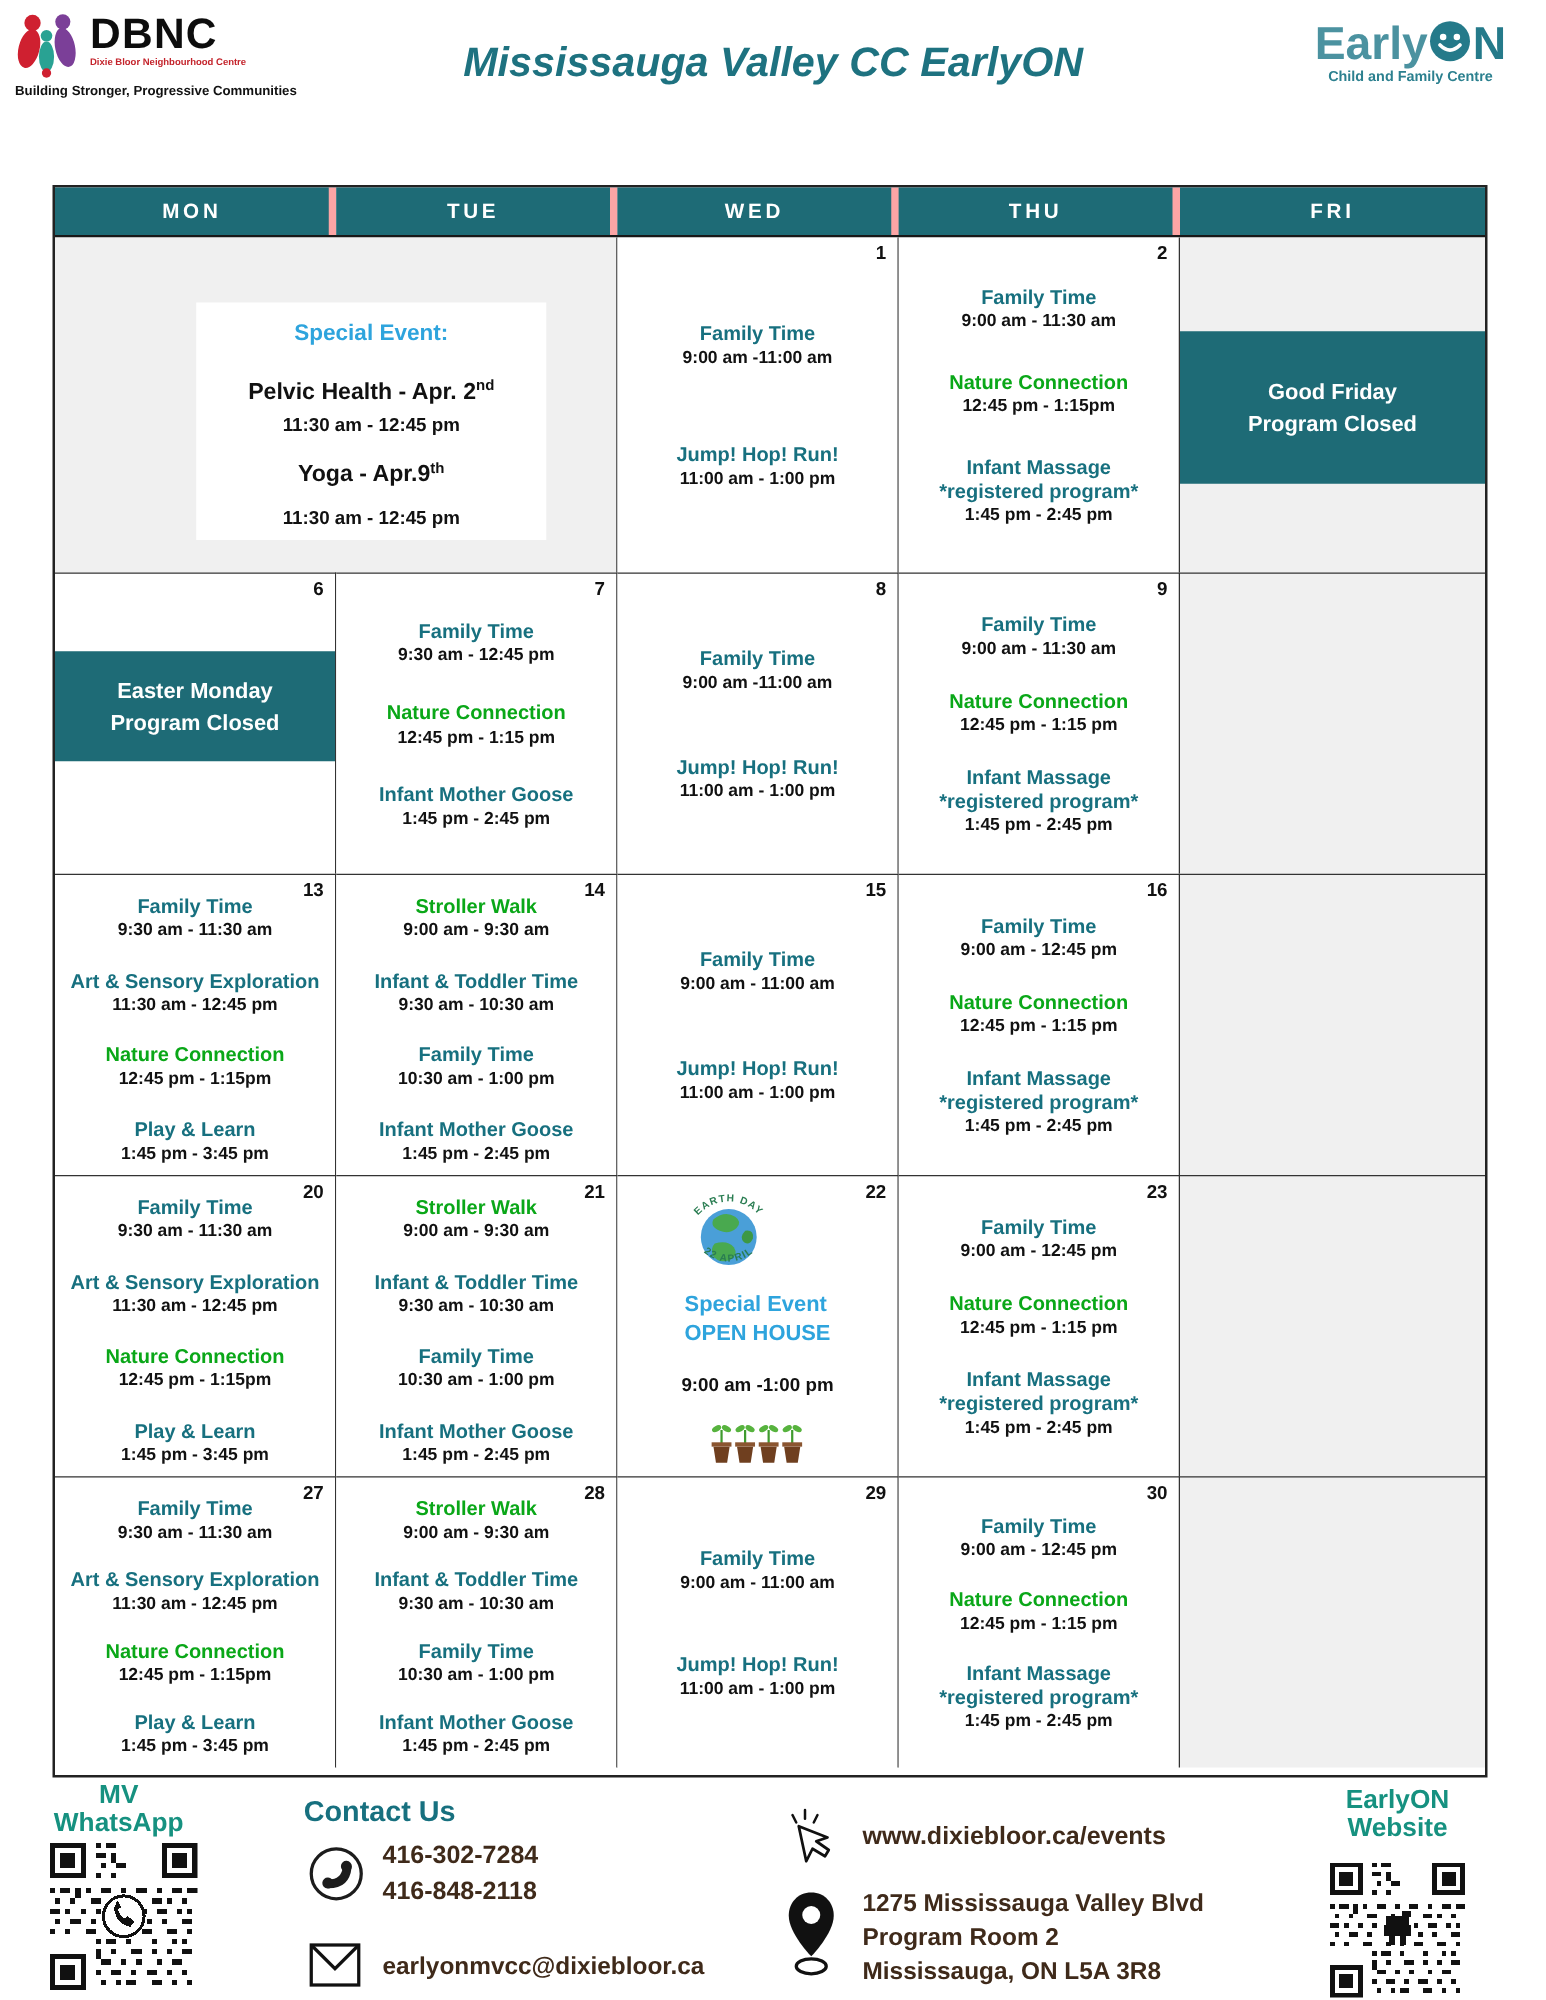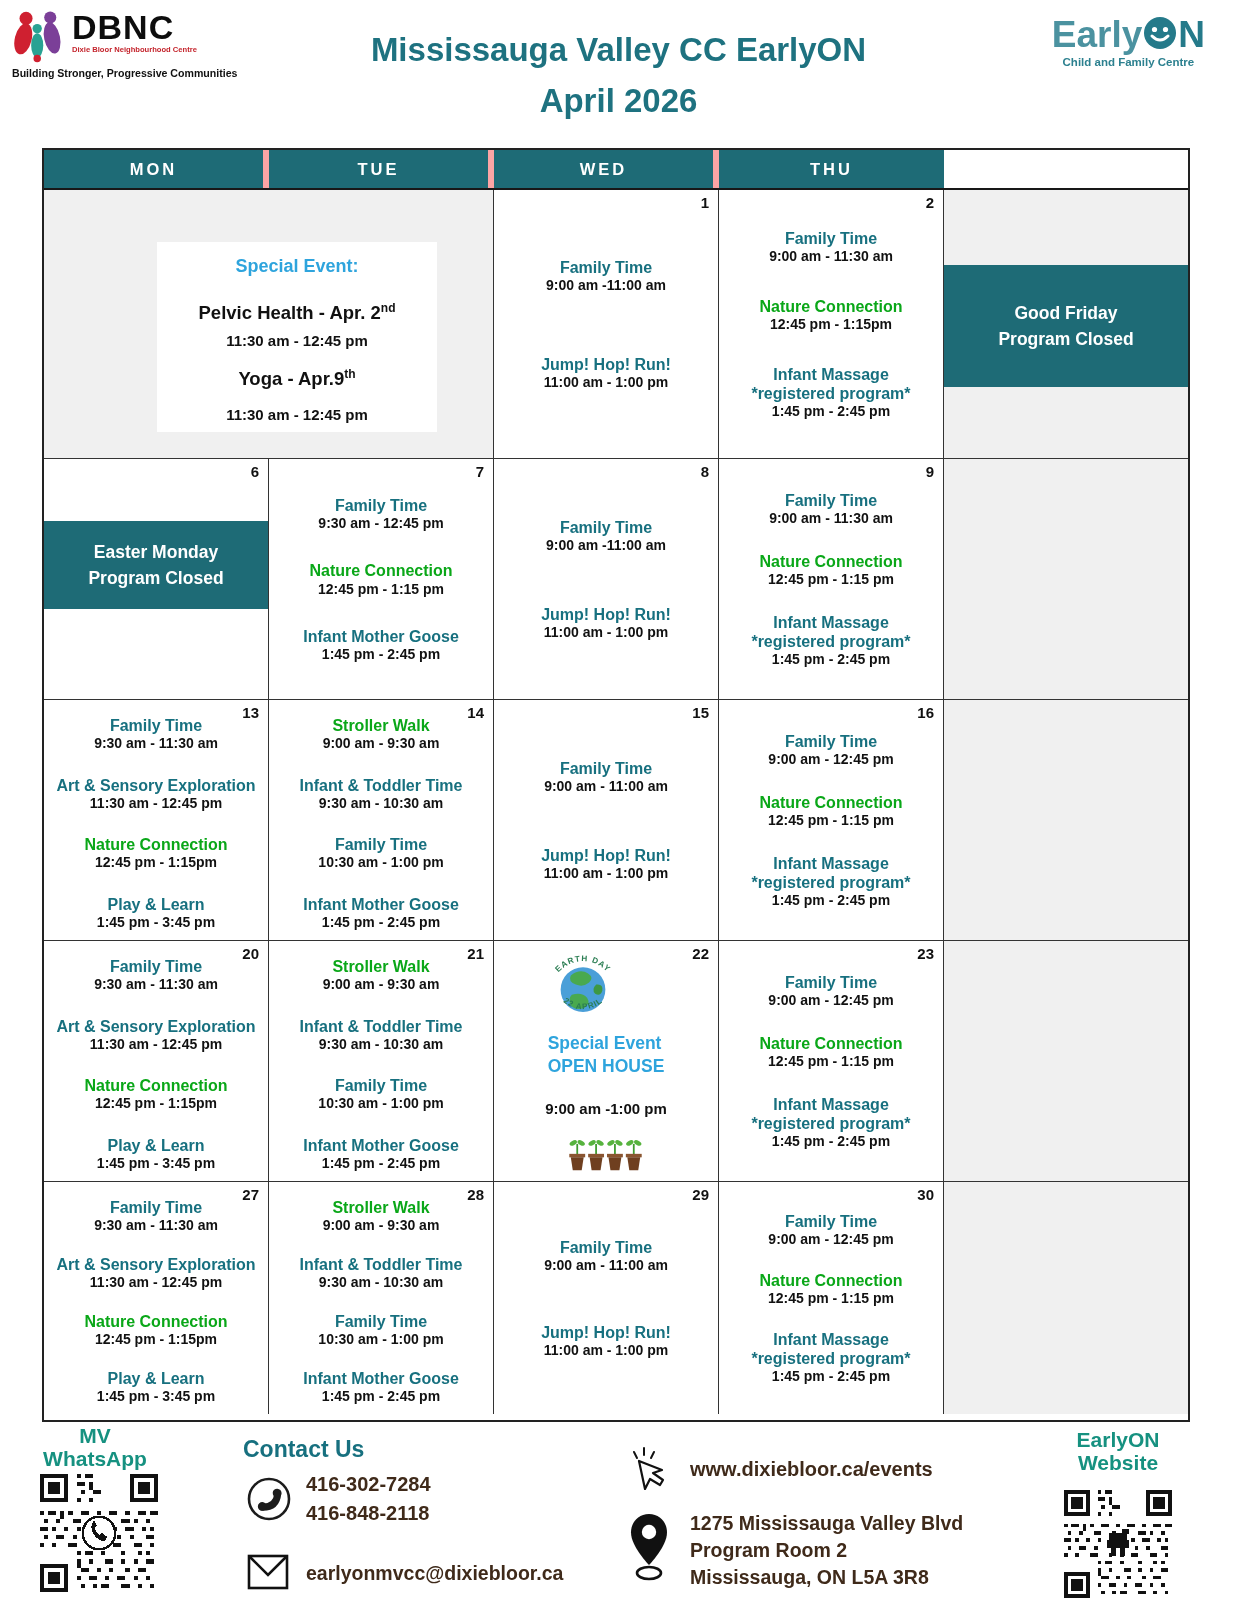--- a/index.html
+++ b/index.html
@@ -6,21 +6,21 @@
   body{font-family:"Liberation Sans","DejaVu Sans",sans-serif;background:#fff;}
   .page{position:relative;width:1237px;height:1600px;background:#fff;overflow:hidden;}
 
   
   .dbnc-logo{position:absolute;left:12px;top:10px;width:200px;}
   .dbnc-top{display:flex;align-items:flex-start;}
   .dbnc-name{font-size:34px;font-weight:900;color:#0d0d0d;letter-spacing:1px;line-height:34px;}
   .dbnc-sub{font-size:7.6px;font-weight:bold;color:#c4242c;margin-top:1px;white-space:nowrap;}
   .dbnc-tagline{font-size:10.6px;font-weight:bold;color:#111;margin-top:3px;white-space:nowrap;}
   .page-title{position:absolute;left:0;right:0;top:24px;text-align:center;
-              font-size:33px;font-weight:bold;color:var(--c-title_teal,#1e7280);line-height:51px;}
+              font-size:33px;font-weight:bold;color:var(--c-title_teal,#1e7280);line-height:51px;font-style:italic;}
   .earlyon-logo{position:absolute;right:32px;top:16px;text-align:center;}
   .earlyon-word{font-size:37px;font-weight:900;line-height:38px;white-space:nowrap;}
   .earlyon-word .lt{color:#4b92a0;}
   .earlyon-word .dk{color:#257a8a;}
   .earlyon-word svg{vertical-align:-3px;margin:0 1px;}
   .earlyon-tag{font-size:11.5px;font-weight:bold;color:#2c808f;margin-top:2px;}
 
   
   .calendar{position:absolute;left:42px;top:148px;width:1148px;height:1274px;
             border:2px solid #222;box-sizing:border-box;background:#fff;}
@@ -111,21 +111,20 @@
       <div style="margin-left:4px;">
         <div class="dbnc-name">DBNC</div>
         <div class="dbnc-sub">Dixie Bloor Neighbourhood Centre</div>
       </div>
     </div>
     <div class="dbnc-tagline">Building Stronger, Progressive Communities</div>
   </div>
 
   <div class="page-title">
     <div>Mississauga Valley CC EarlyON</div>
-    <div>April 2026</div>
   </div>
 
   <div class="earlyon-logo">
     <div class="earlyon-word">
       <span class="lt">Early</span><svg class="smiley" width="34" height="34" viewBox="0 0 34 34">
           <circle cx="17" cy="17" r="16" fill="#257a8a"></circle>
           <circle cx="11.5" cy="13.5" r="2.6" fill="#fff"></circle>
           <circle cx="22.5" cy="13.5" r="2.6" fill="#fff"></circle>
           <path d="M9 20 q8 8 16 0" stroke="#fff" stroke-width="3" fill="none" stroke-linecap="round"></path>
         </svg><span class="dk">N</span>
@@ -133,20 +132,21 @@
     <div class="earlyon-tag">Child and Family Centre</div>
   </div>
 
   <div class="calendar">
 
     <div class="cal-head">
       <div class="hcell">MON</div>
       <div class="hcell">TUE</div>
       <div class="hcell">WED</div>
       <div class="hcell">THU</div>
+      <div class="hcell">FRI</div>
     </div>
 
     <div class="cal-row r1">
       <div class="cell span2 gray">
         <div class="special-box">
           <div class="sb-head">Special Event:</div>
           <div class="sb-name m1"><span>Pelvic Health - Apr. 2</span><sup>nd</sup></div>
           <div class="sb-time m1">11:30 am - 12:45 pm</div>
           <div class="sb-name m2"><span>Yoga - Apr.9</span><sup>th</sup></div>
           <div class="sb-time m2">11:30 am - 12:45 pm</div>

